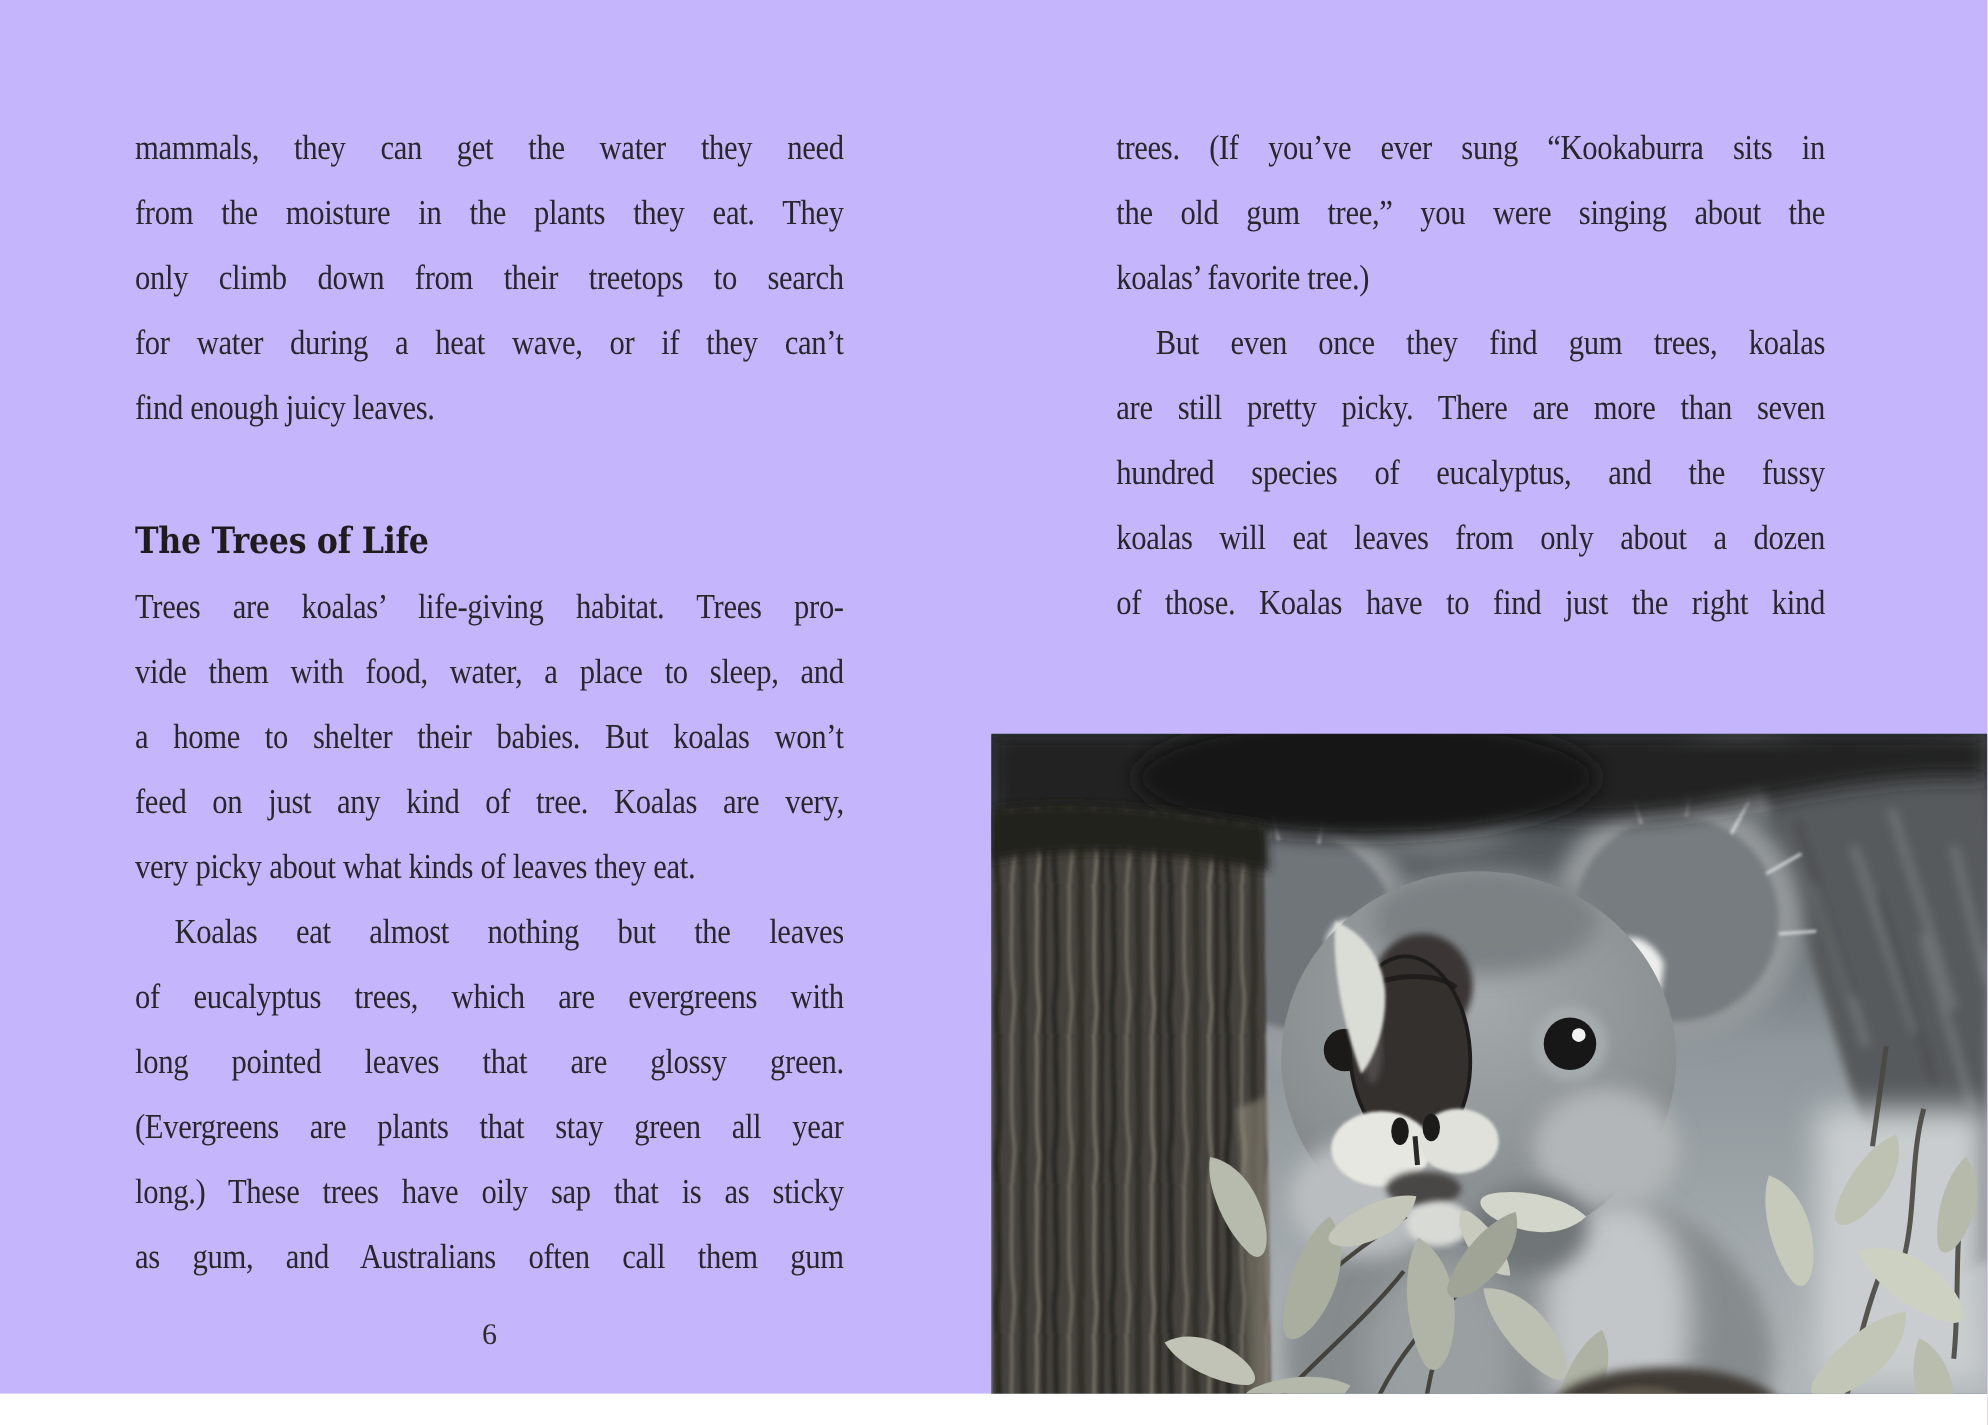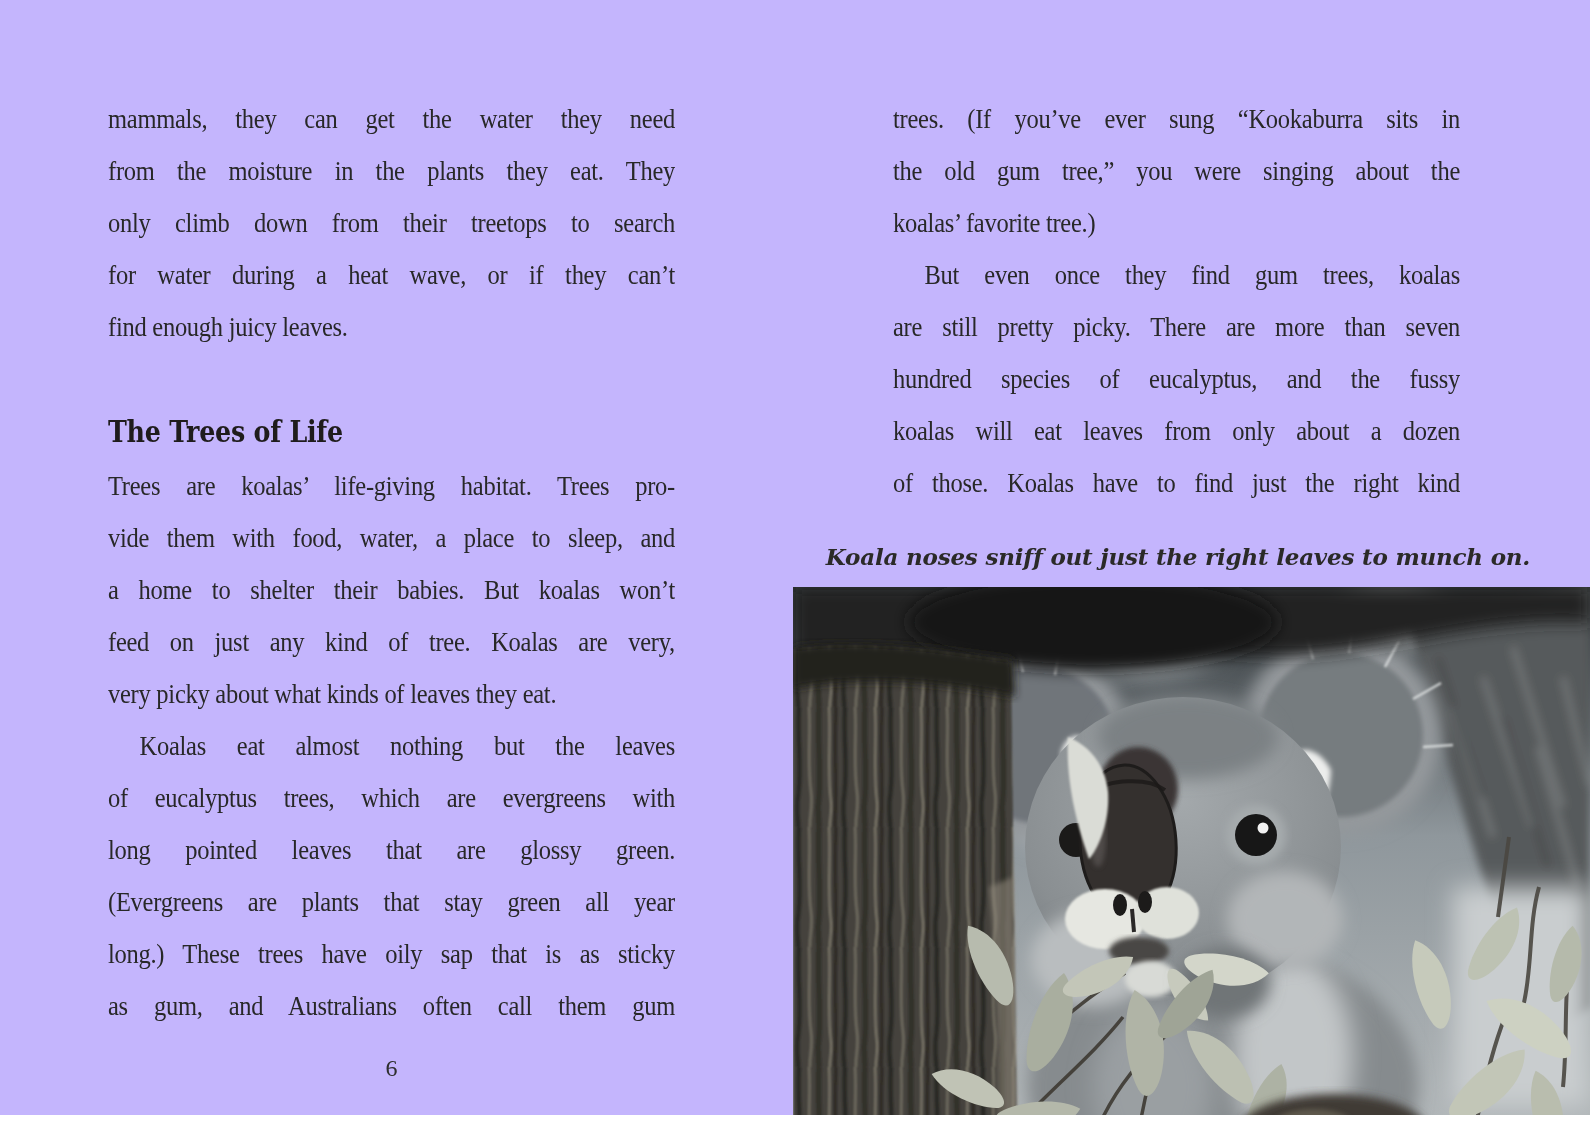--- a/index.html
+++ b/index.html
@@ -66,21 +66,20 @@
       </div>
     <div>
         <div class="tline tind">But even once they find gum trees, koalas</div>
         <div class="tline">are still pretty picky. There are more than seven</div>
         <div class="tline">hundred species of eucalyptus, and the fussy</div>
         <div class="tline">koalas will eat leaves from only about a dozen</div>
         <div class="tline">of those. Koalas have to find just the right kind</div>
       </div>
   </div>
 
-  <div class="photo-caption">Koala noses sniff out just the right leaves to munch on.</div>
 
   <div class="photo" role="img" aria-label="Black-and-white photograph of a koala munching eucalyptus leaves between tree trunks">
     <svg width="797" height="553" viewBox="0 0 797 553" preserveAspectRatio="none">
       <defs>
         <linearGradient id="sky" x1="0" y1="0" x2="0" y2="1">
           <stop offset="0" stop-color="#2f3437"></stop>
           <stop offset="0.45" stop-color="#8f979c"></stop>
           <stop offset="1" stop-color="#b3b8ba"></stop>
         </linearGradient>
         <radialGradient id="furG" cx="0.5" cy="0.35" r="0.75">

